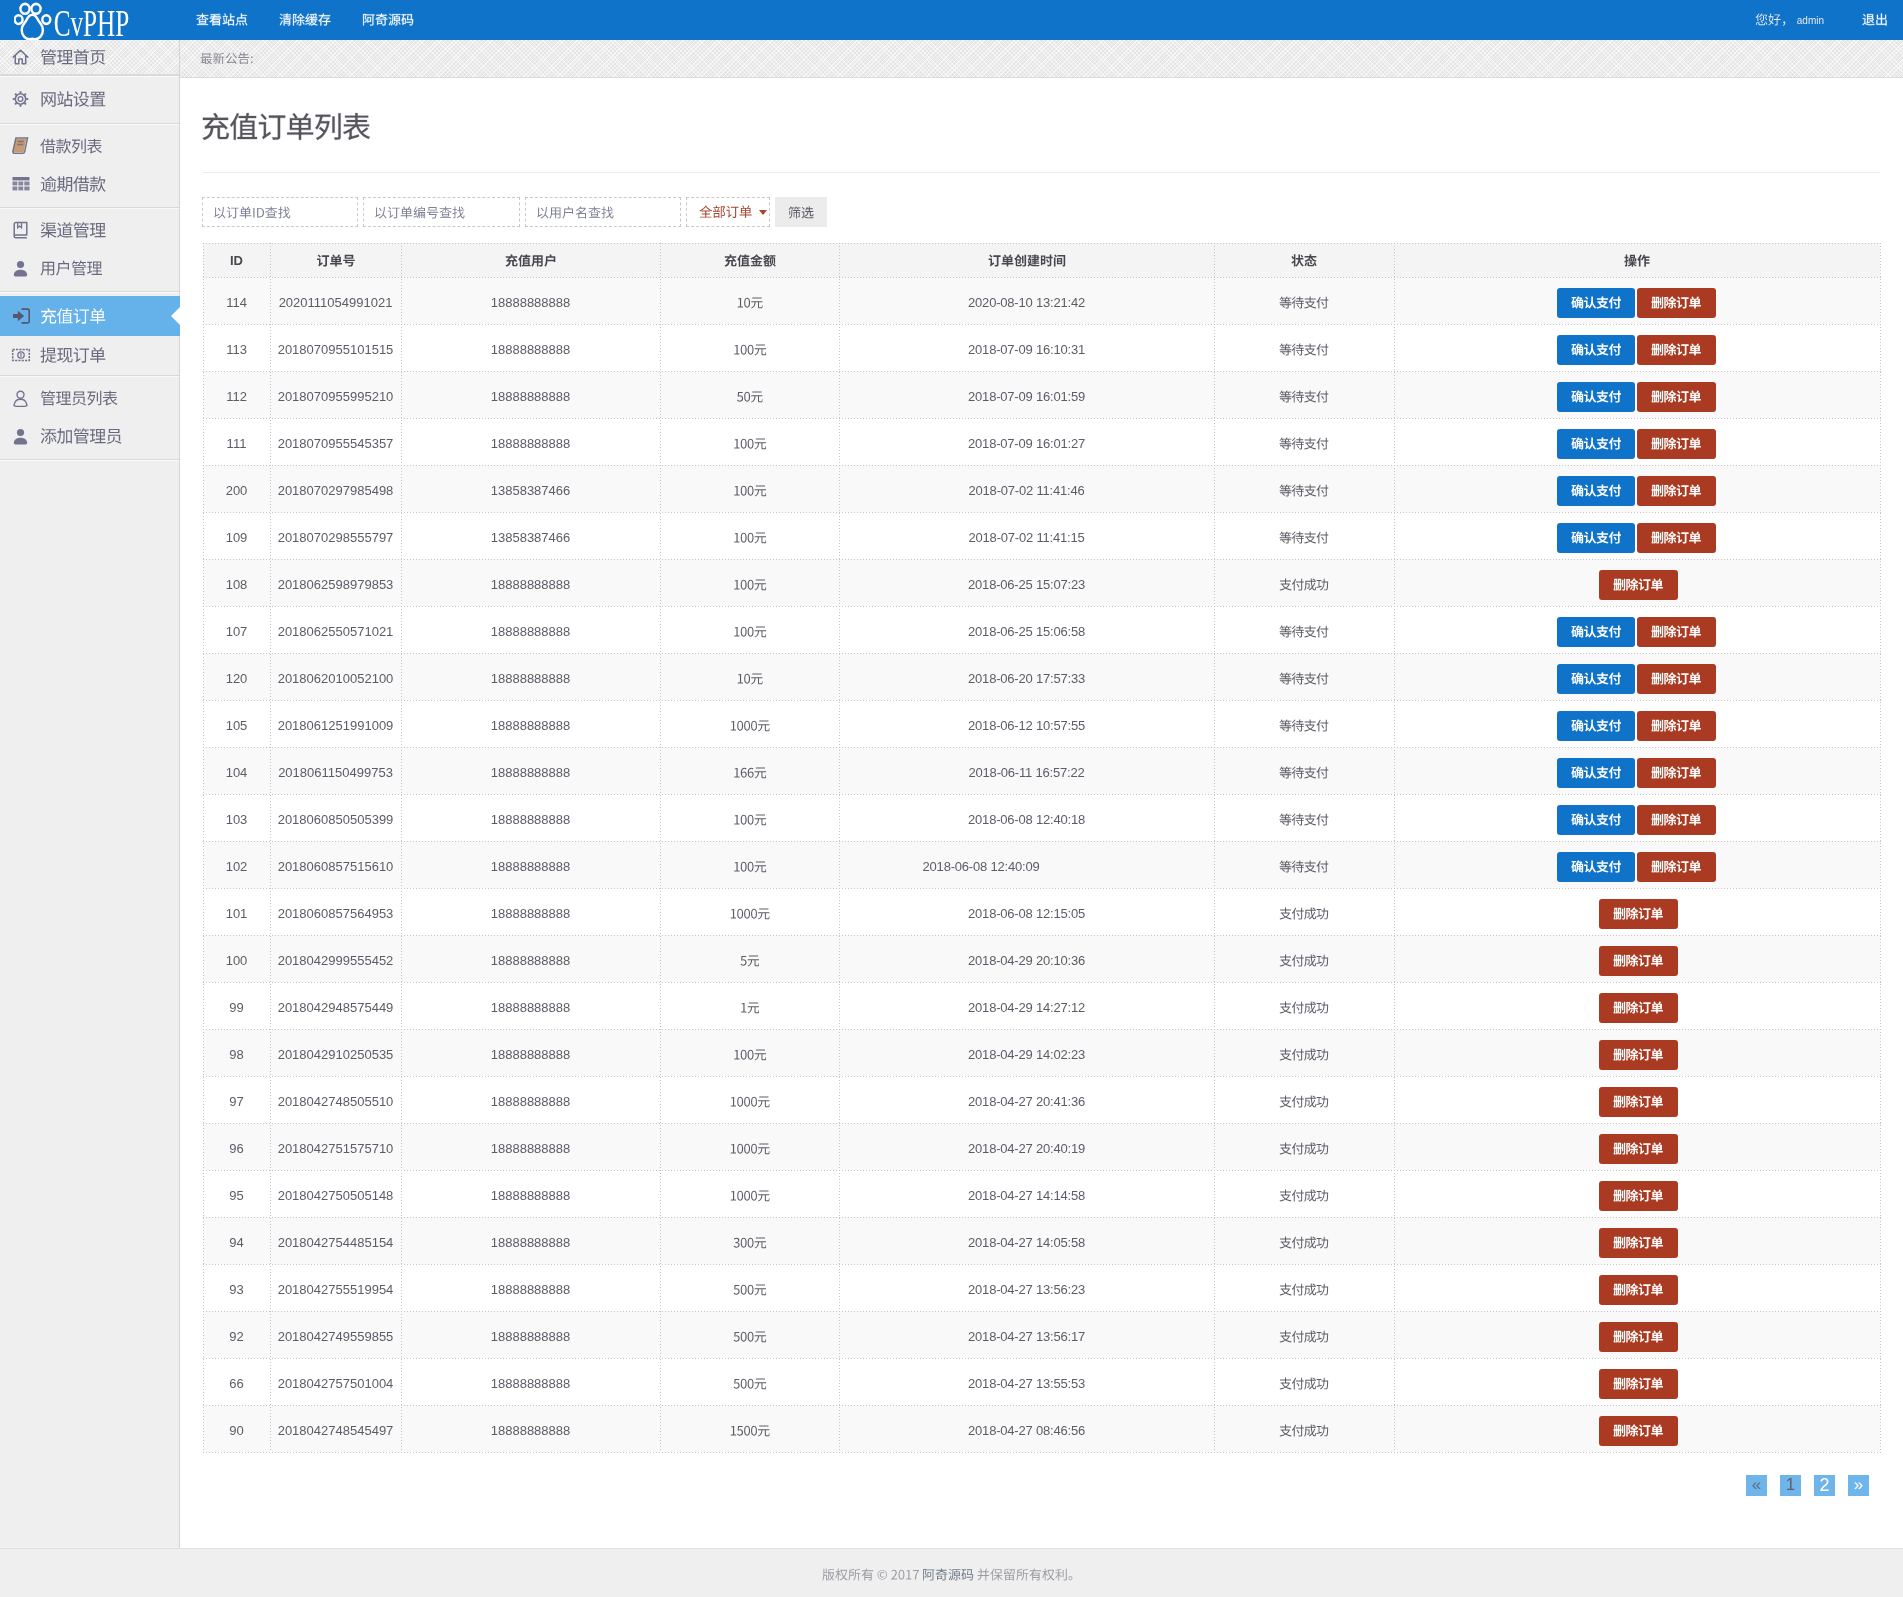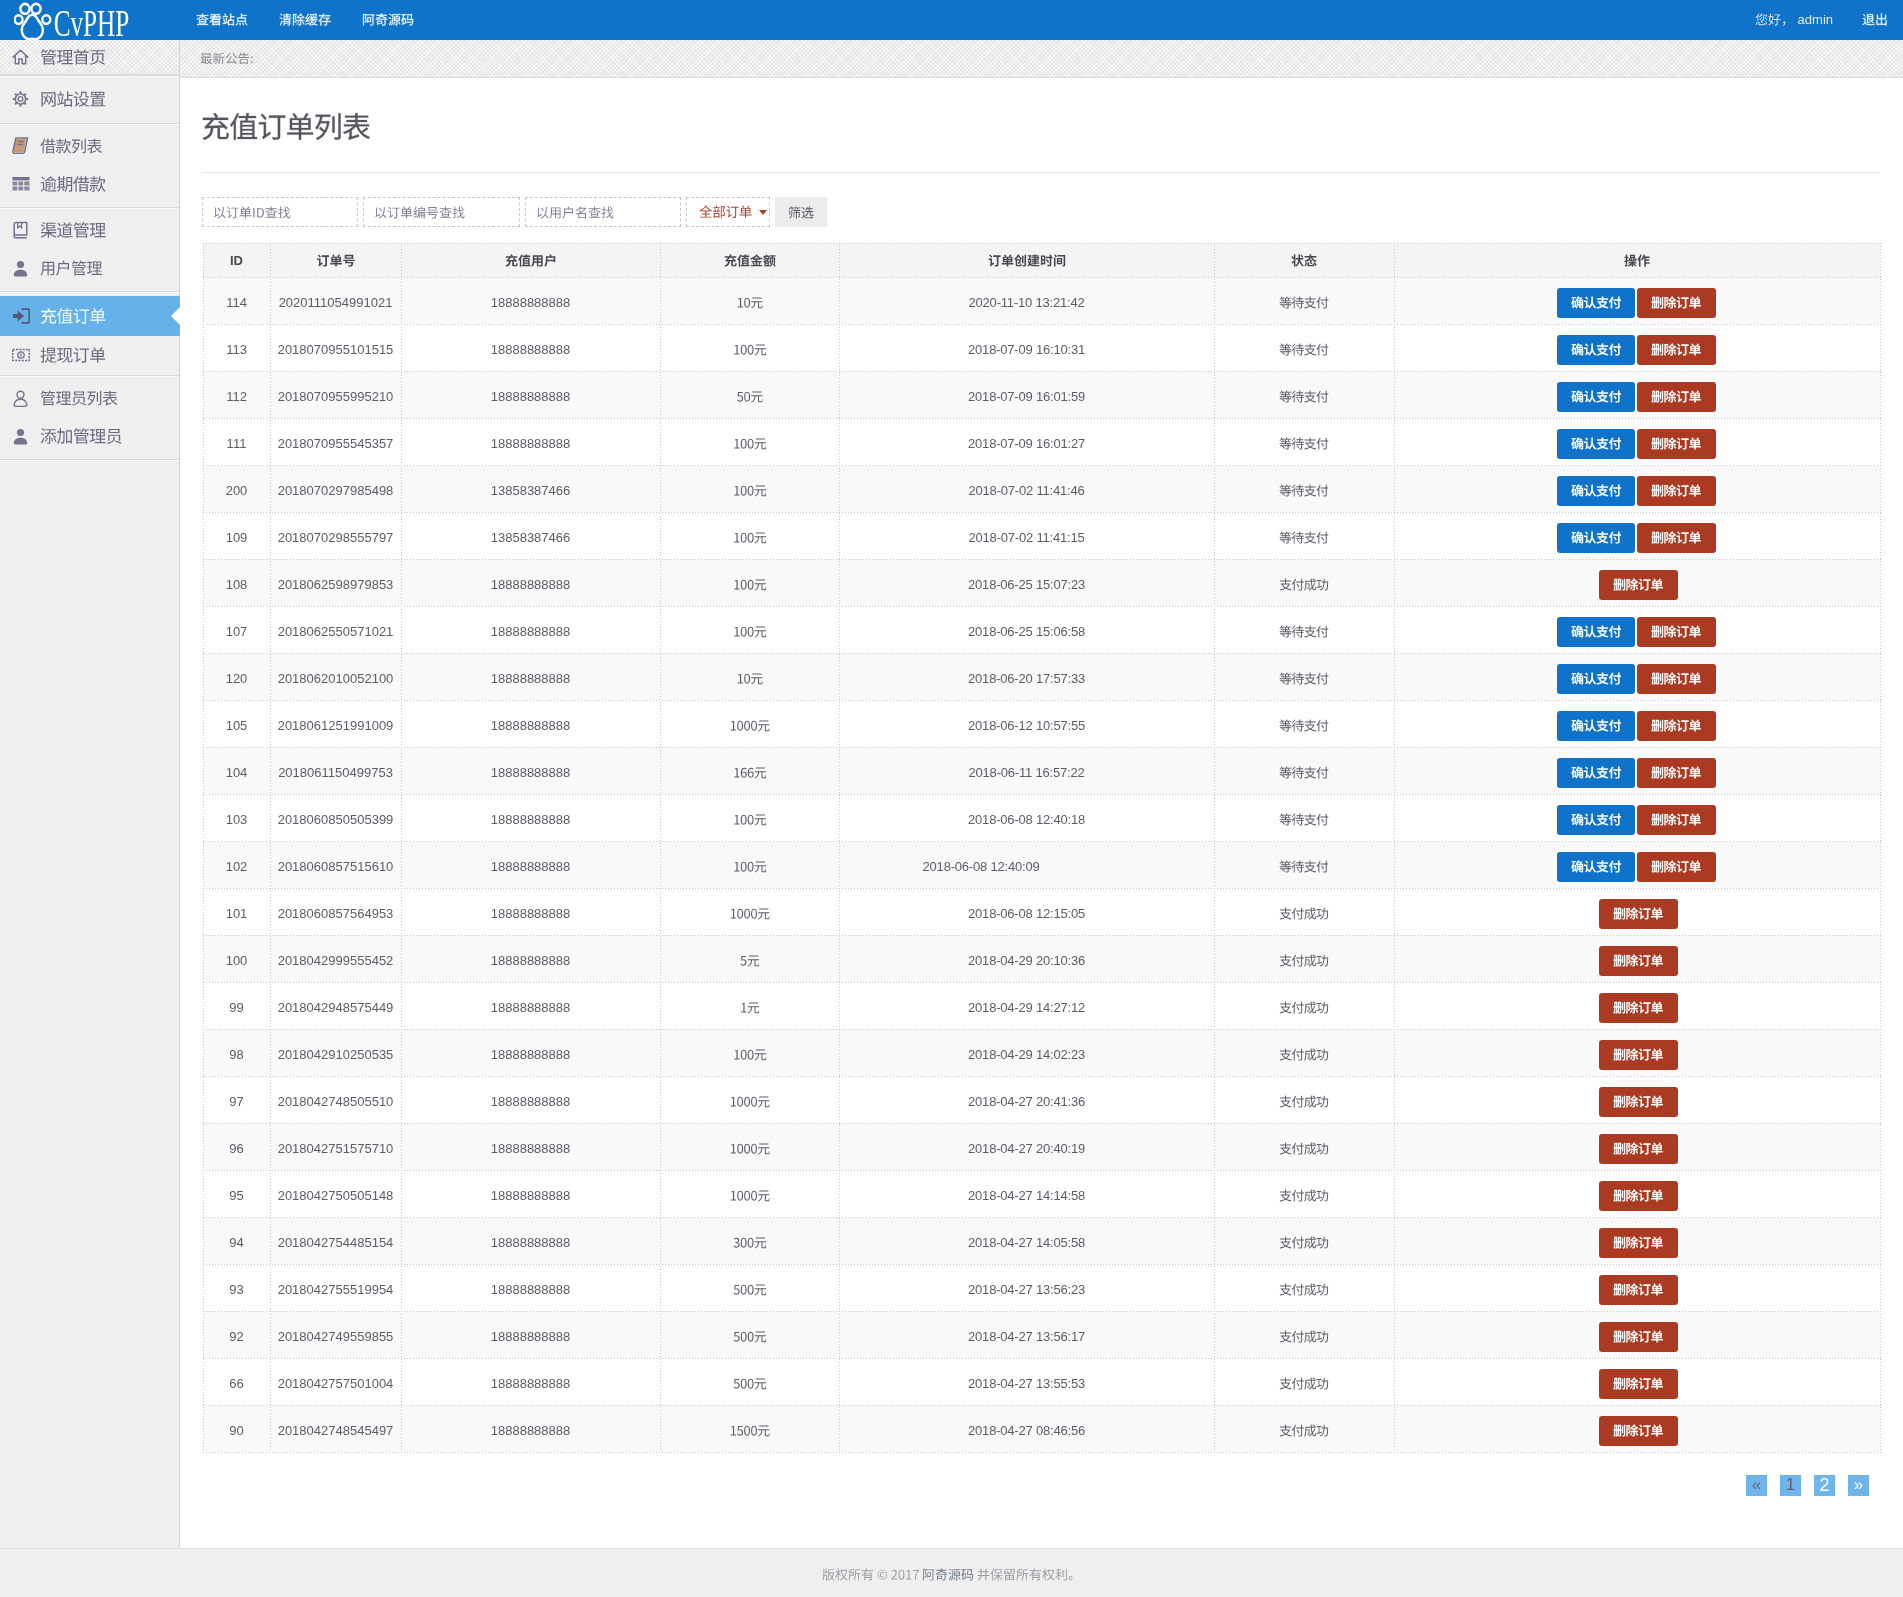--- a/index.html
+++ b/index.html
@@ -105,21 +105,21 @@
         <use href="#g_nav1"></use>
       </svg></span>
 <span class="navlink" style="left:279px"><svg class="t" width="52.0" height="13" viewBox="0 -11.44 52.0 13" style="fill:#fff;stroke:#fff;stroke-width:0.25;vertical-align:-1.56px">
         <use href="#g_nav2"></use>
       </svg></span>
 <span class="navlink" style="left:362px"><svg class="t" width="52.0" height="13" viewBox="0 -11.44 52.0 13" style="fill:#fff;stroke:#fff;stroke-width:0.25;vertical-align:-1.56px">
         <use href="#g_nav3"></use>
       </svg></span>
 <span id="hello"><svg class="t" width="39.0" height="13" viewBox="0 -11.44 39.0 13" style="fill:#e8e8ec;vertical-align:-1.56px">
         <use href="#g_hello"></use>
-      </svg><span style="font-size:13px"> admin</span></span>
+      </svg><span style="font-size:10px"> admin</span></span>
 <span class="navlink" style="left:1862px"><svg class="t" width="26.0" height="13" viewBox="0 -11.44 26.0 13" style="fill:#fff;stroke:#fff;stroke-width:0.25;vertical-align:-1.56px">
         <use href="#g_logout"></use>
       </svg></span>
 </div>
 <div id="notice">
     <span style="position:absolute;left:20px;top:12px;line-height:0;font-size:0"><svg class="t" width="53.5" height="12.5" viewBox="0 -11.00 53.5 12.5" style="fill:#87878f;vertical-align:-1.50px">
         <use href="#g_notice"></use>
       </svg></span>
   </div>
 <div id="sidebar">
@@ -330,21 +330,21 @@
       </svg></div>
 <div class="c" style="left:1637.0px;top:260.0px"><svg class="t" width="26.0" height="13" viewBox="0 -11.44 26.0 13" style="fill:#47474f;vertical-align:-1.56px">
         <use href="#g_h_op"></use>
       </svg></div>
 <div class="c" style="left:236.5px;top:301.7px"><span class="lat">114</span></div>
 <div class="c" style="left:335.5px;top:301.7px"><span class="lat">2020111054991021</span></div>
 <div class="c" style="left:530.5px;top:301.7px"><span class="lat">18888888888</span></div>
 <div class="c" style="left:749.5px;top:302.7px"><svg class="t" width="26.8" height="13" viewBox="0 -11.44 26.8 13" style="fill:#5c5c66;vertical-align:-1.56px">
         <use href="#g_a10"></use>
       </svg></div>
-<div class="c" style="left:1026.5px;top:301.7px"><span class="lat dt">2020-11-10 13:21:42</span></div>
+<div class="c" style="left:1026.5px;top:301.7px"><span class="lat dt">2020-08-10 13:21:42</span></div>
 <div class="c" style="left:1304.0px;top:302.7px"><svg class="t" width="49.9" height="13" viewBox="0 -11.44 49.9 13" style="fill:#5c5c66;vertical-align:-1.56px">
         <use href="#g_waiting"></use>
       </svg></div>
 <div class="btns" style="left:1557px;top:287.5px"><span class="btn bblue">
         <svg class="t" width="50.5" height="13" viewBox="0 -11.44 50.5 13" style="fill:#fff;vertical-align:-1.56px">
           <use href="#g_confirm"></use>
         </svg>
       </span><span class="btn bred">
         <svg class="t" width="50.5" height="13" viewBox="0 -11.44 50.5 13" style="fill:#fff;vertical-align:-1.56px">
           <use href="#g_delete"></use>

